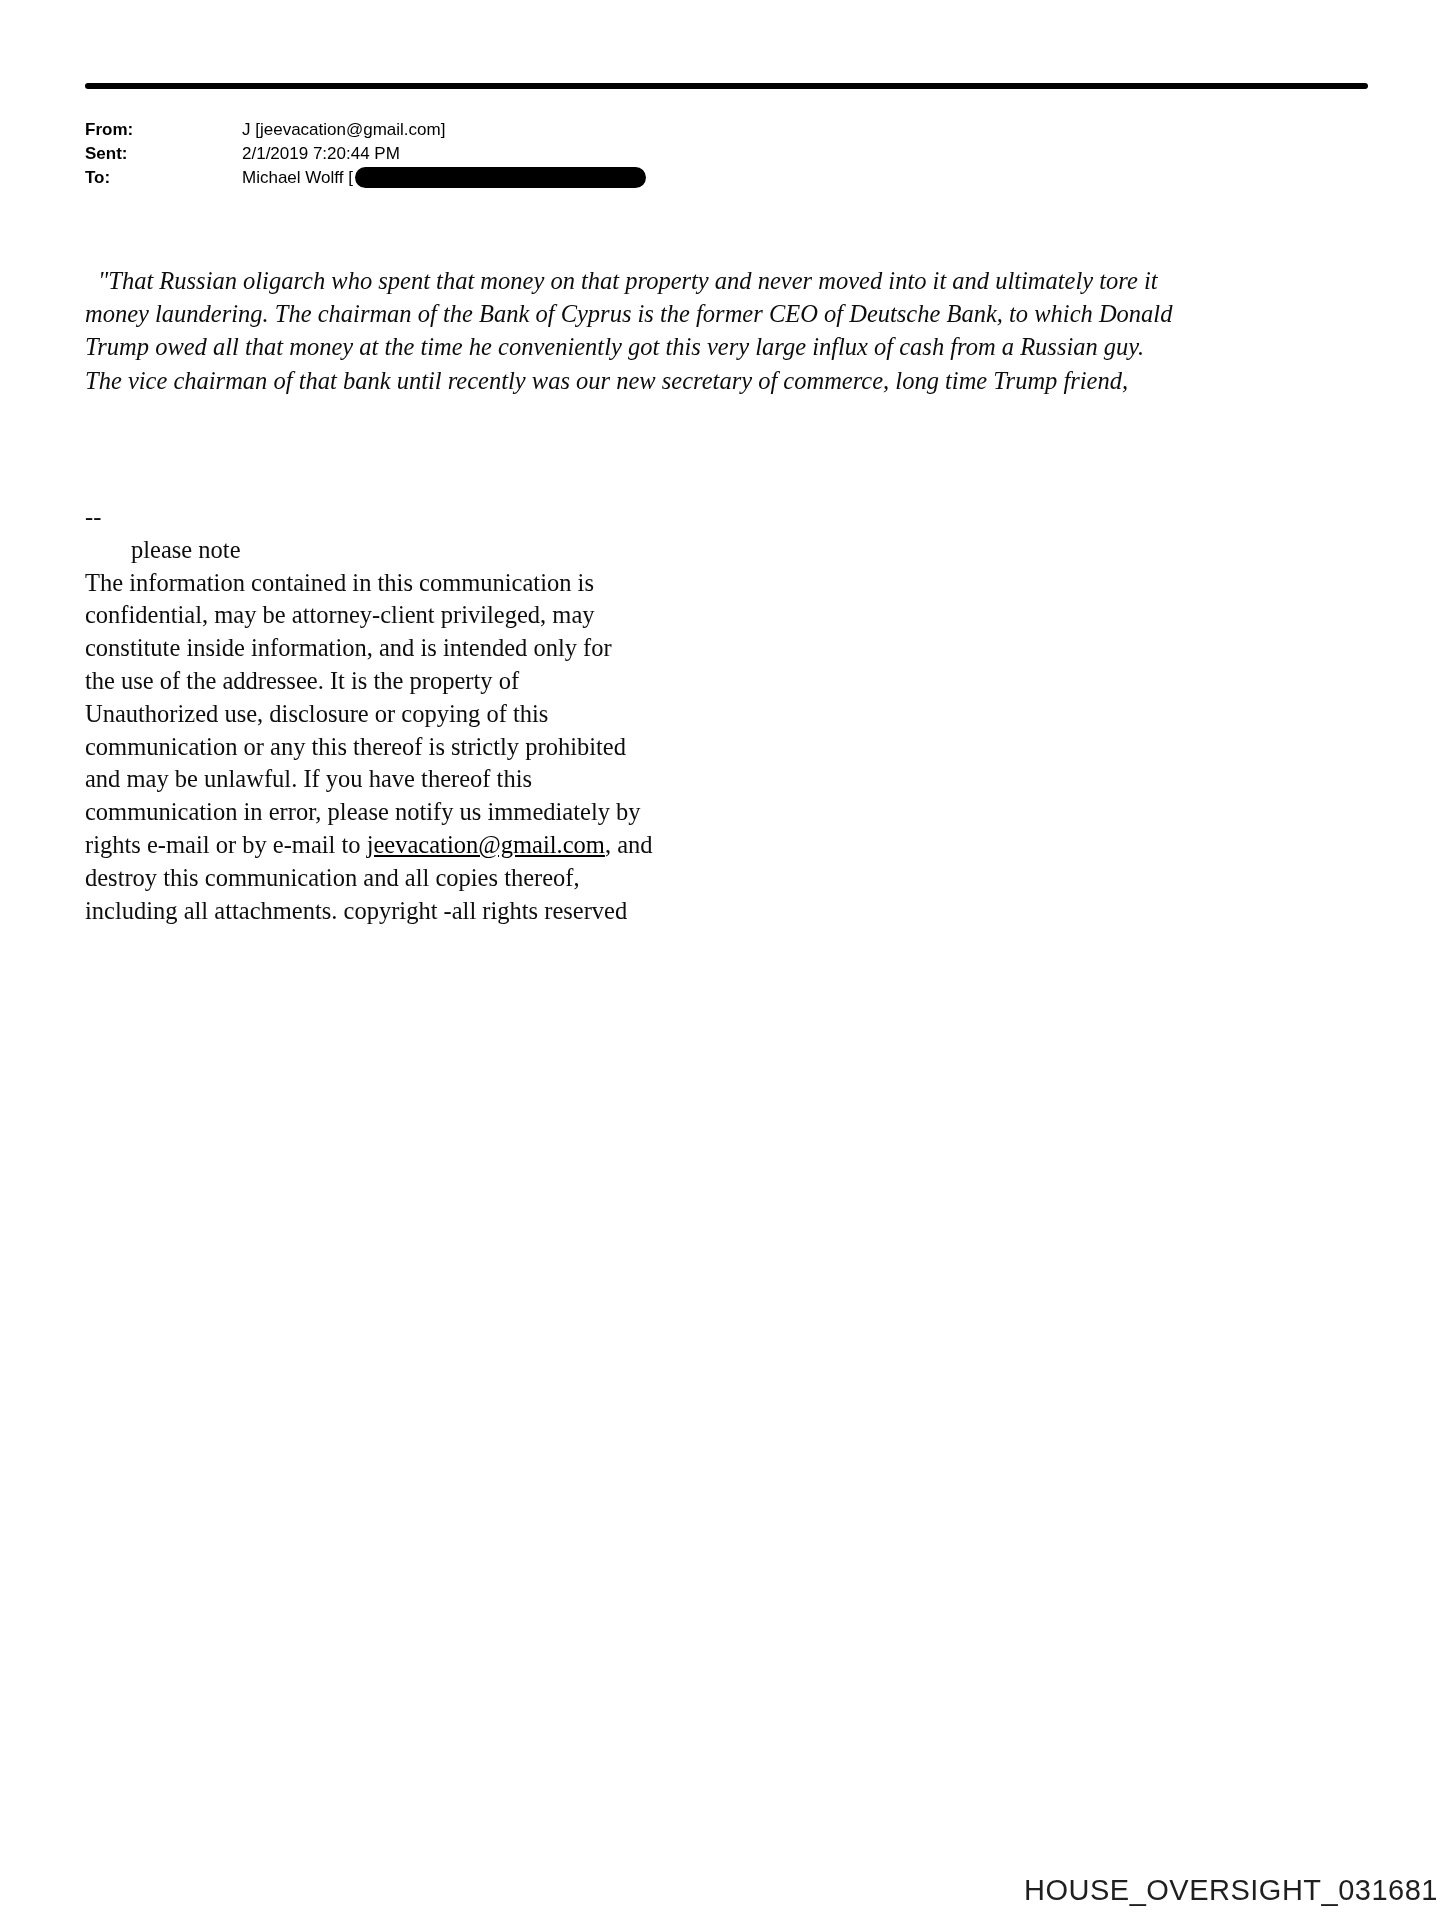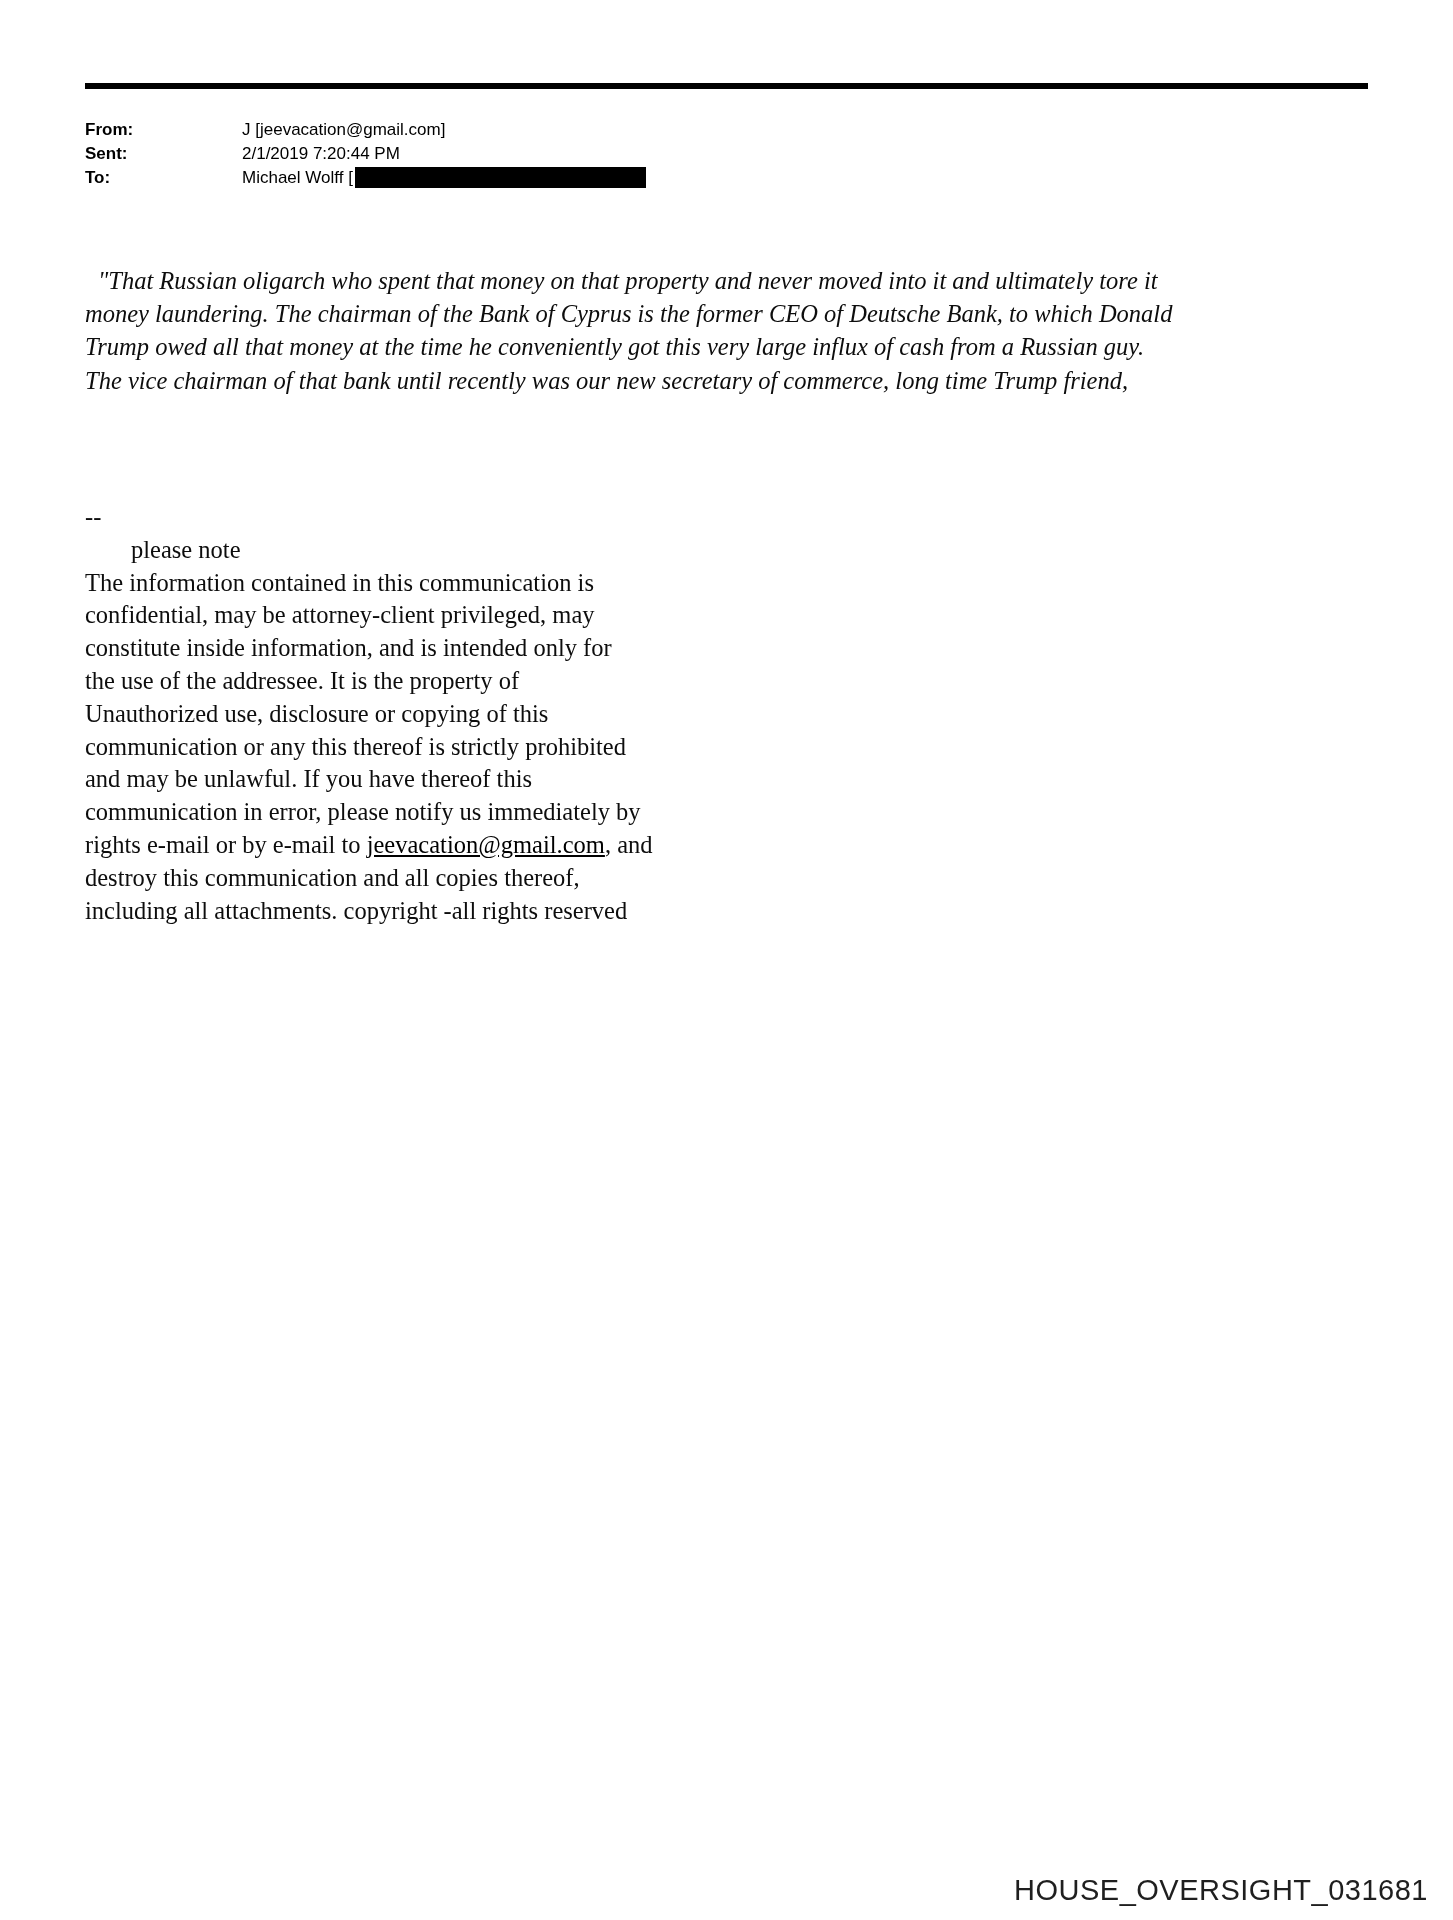--- a/index.html
+++ b/index.html
@@ -1,15 +1,15 @@
 <!DOCTYPE html>
 <html><head>
 <meta charset="utf-8">
 <style>
-  * { margin: 0; padding: 0; box-sizing: border-box; }
+  * { margin: 0; padding: 0; box-sizing: border-box; border-radius: 21px; }
   html, body { background: #ffffff; }
   .page {
     position: relative;
     width: 1453px;
     height: 1920px;
     background: #ffffff;
     color: #000000;
     font-family: "Liberation Serif", serif;
     overflow: hidden;
   }
@@ -65,21 +65,21 @@
   }
   .sig-line { white-space: nowrap; }
   .sig-note { padding-left: 46px; }
   .email-link {
     color: #000000;
     text-decoration: underline;
     cursor: pointer;
   }
   .bates-footer {
     position: absolute;
-    right: 25px;
+    right: 15px;
     top: 1874px;
     font-family: "Liberation Sans", sans-serif;
     font-size: 29px;
     color: #1f1f1f;
     letter-spacing: 0.5px;
   }
 </style>
 </head>
 <body>
 

